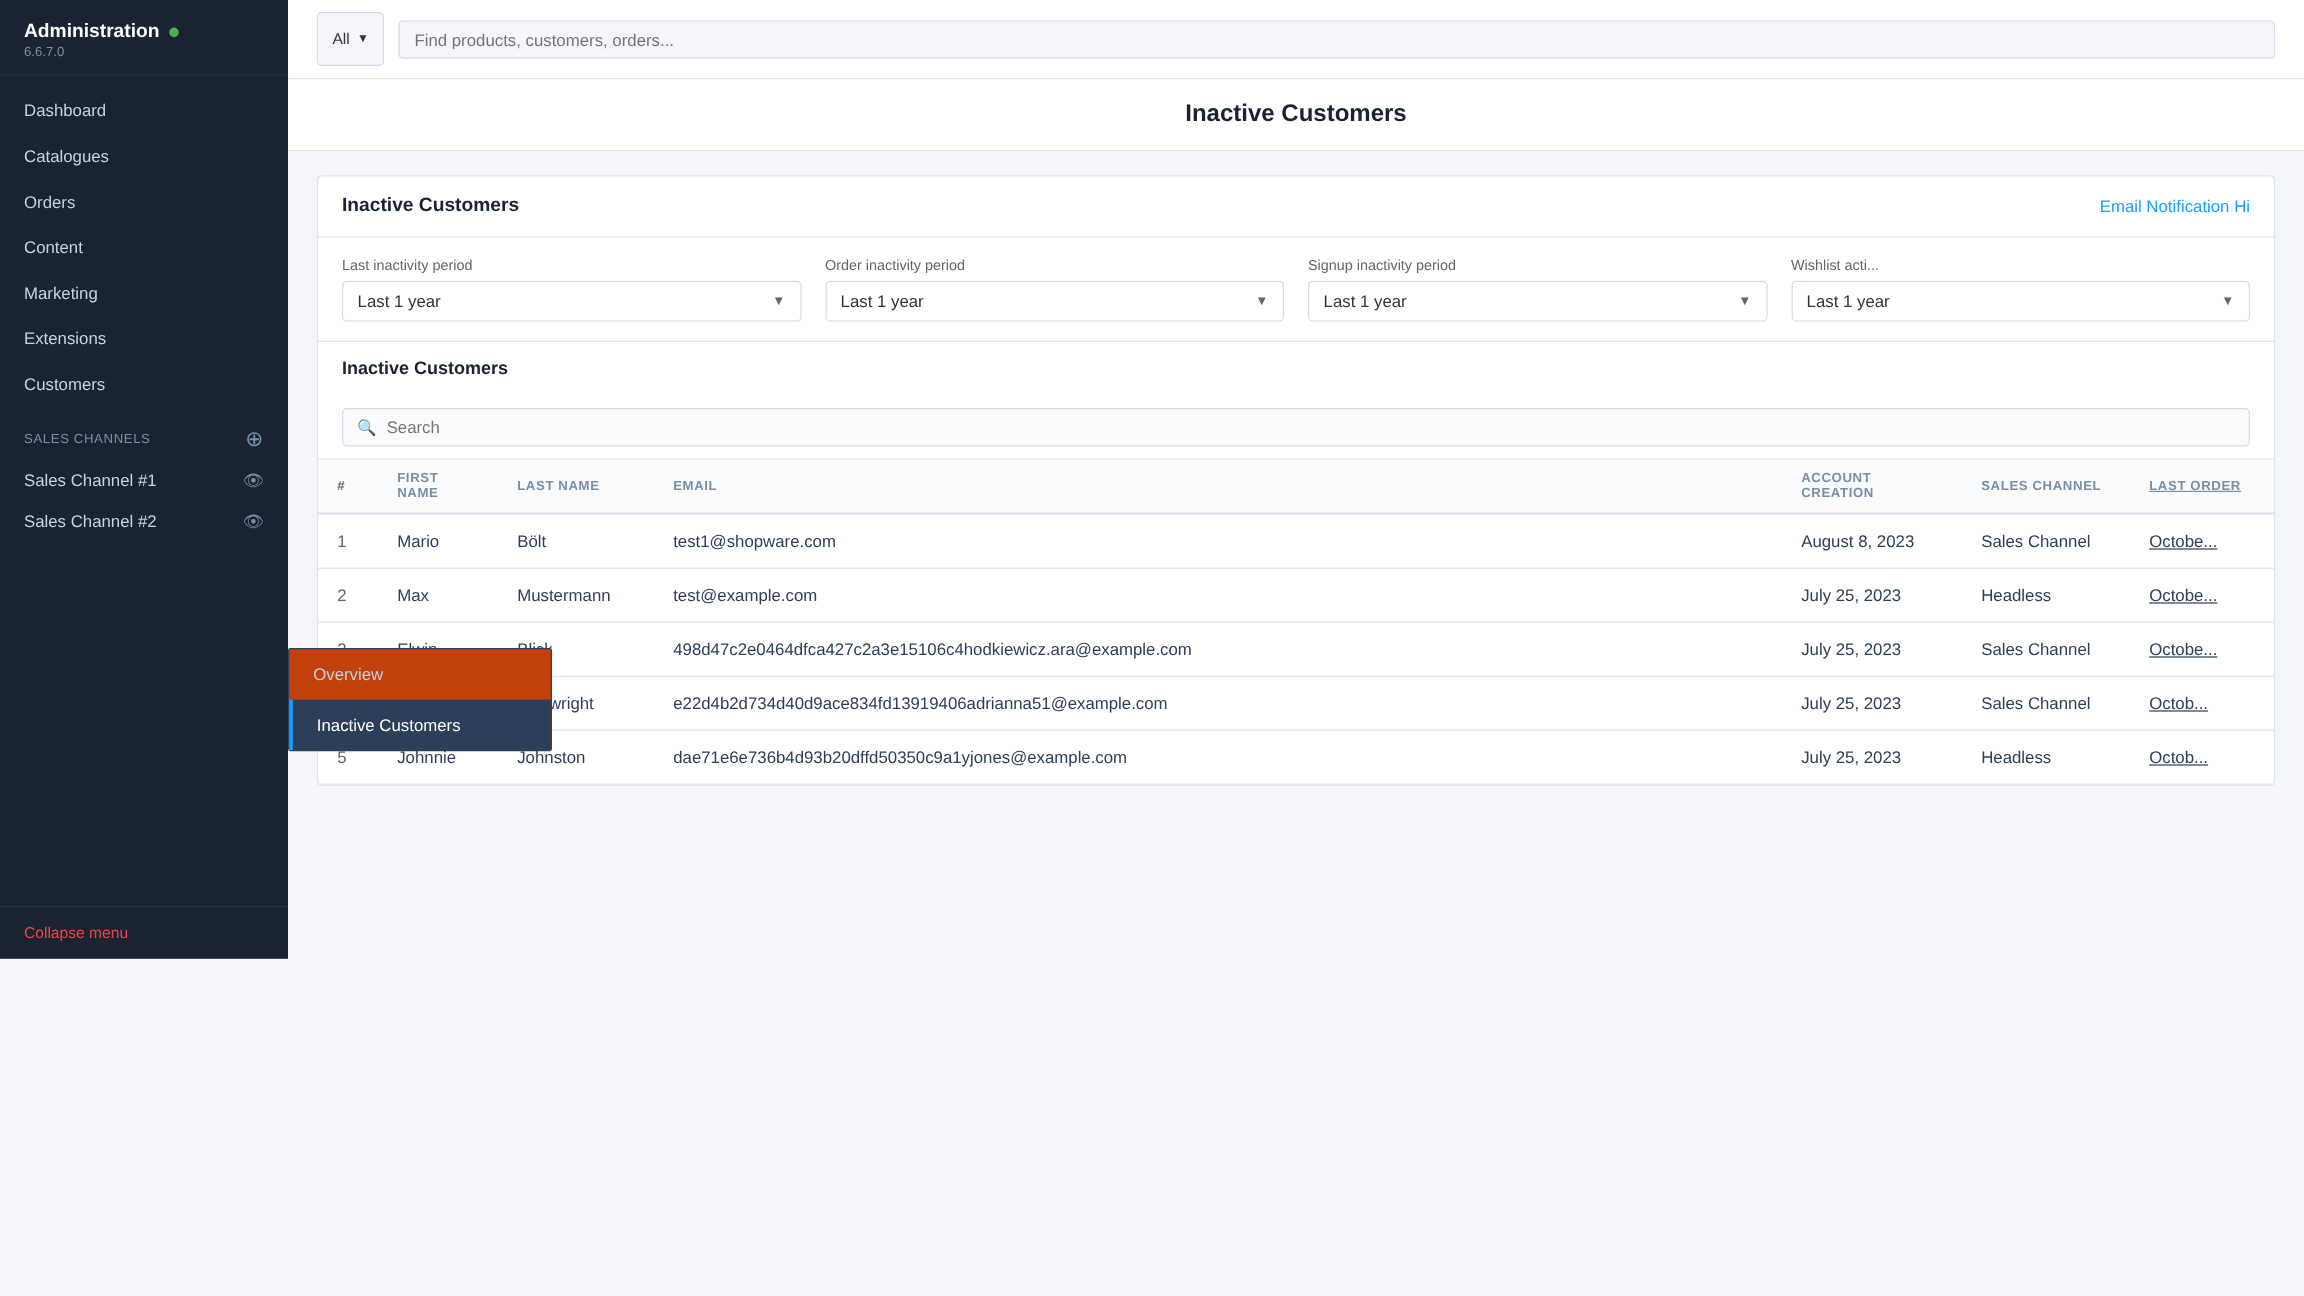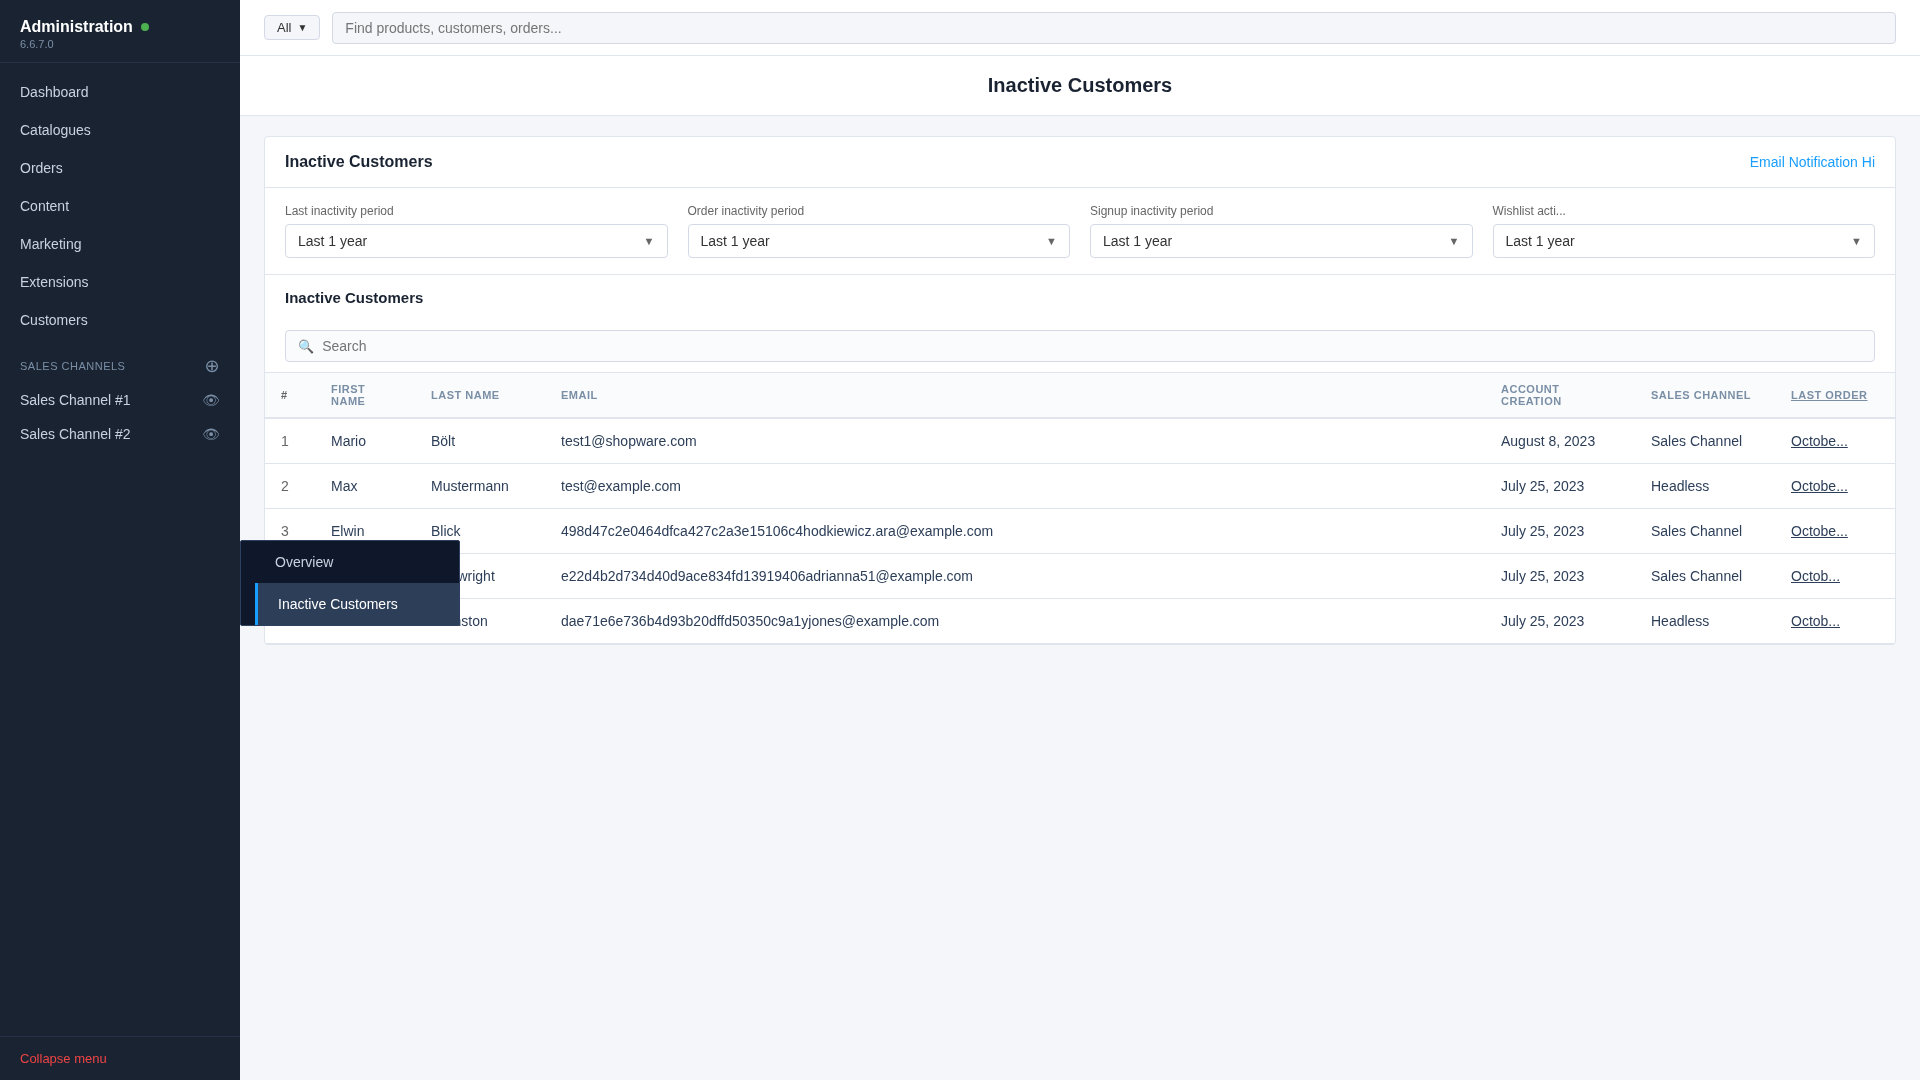--- a/index.html
+++ b/index.html
@@ -6,21 +6,21 @@
     body { font-family: -apple-system, BlinkMacSystemFont, 'Segoe UI', sans-serif; font-size: 14px; background: #f5f6fa; display: flex; height: 1080px; overflow: hidden; }
 
     
     .sidebar {
       width: 240px;
       min-width: 240px;
       background: #1a2332;
       color: #c8d3e0;
       display: flex;
       flex-direction: column;
-      height: 1080px;
+      height: 799px;
       overflow-y: auto;
       justify-content: flex-end;
     }
     .sidebar-header {
       padding: 18px 20px 12px;
       border-bottom: 1px solid #253245;
     }
     .sidebar-app-name {
       font-size: 16px;
       font-weight: 700;
@@ -91,25 +91,24 @@
       border-top: 1px solid #253245;
       font-size: 13px;
     }
 
     
     .sub-menu {
       position: absolute;
       left: 240px;
       top: 540px;
       width: 220px;
-      background: #0f172a;
+      background: #c2410c;
       border: 1px solid #2d4060;
       z-index: 100;
       border-radius: 2px;
-      padding-left: 14px;
     }
     .sub-menu-item {
       padding: 13px 20px;
       cursor: pointer;
       color: #c8d3e0;
       font-size: 14px;
     }
     .sub-menu-item.active {
       background: #2c3e58;
       color: #fff;
@@ -134,21 +133,21 @@
       gap: 12px;
       min-height: 56px;
     }
     .search-filter-btn {
       display: flex;
       align-items: center;
       gap: 6px;
       background: #f5f6fa;
       border: 1px solid #d4d9e5;
       border-radius: 4px;
-      padding: 4px 12px;
+      padding: 14px 12px;
       cursor: pointer;
       font-size: 13px;
       color: #333;
     }
     .search-input-wrap {
       flex: 1;
       background: #f5f6fa;
       border: 1px solid #d4d9e5;
       border-radius: 4px;
       display: flex;

